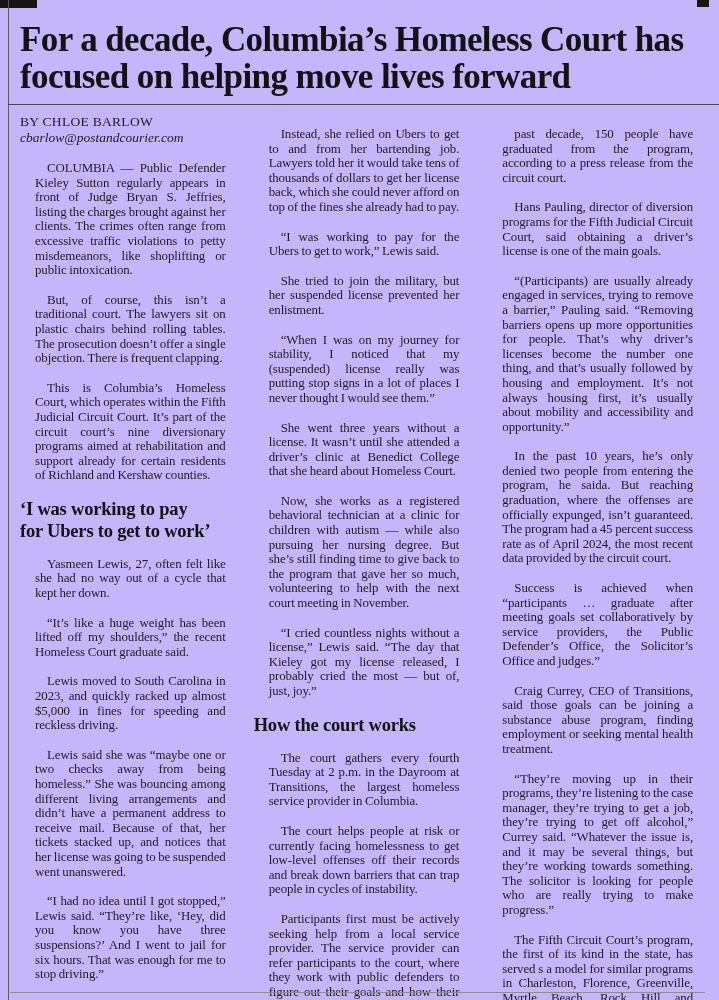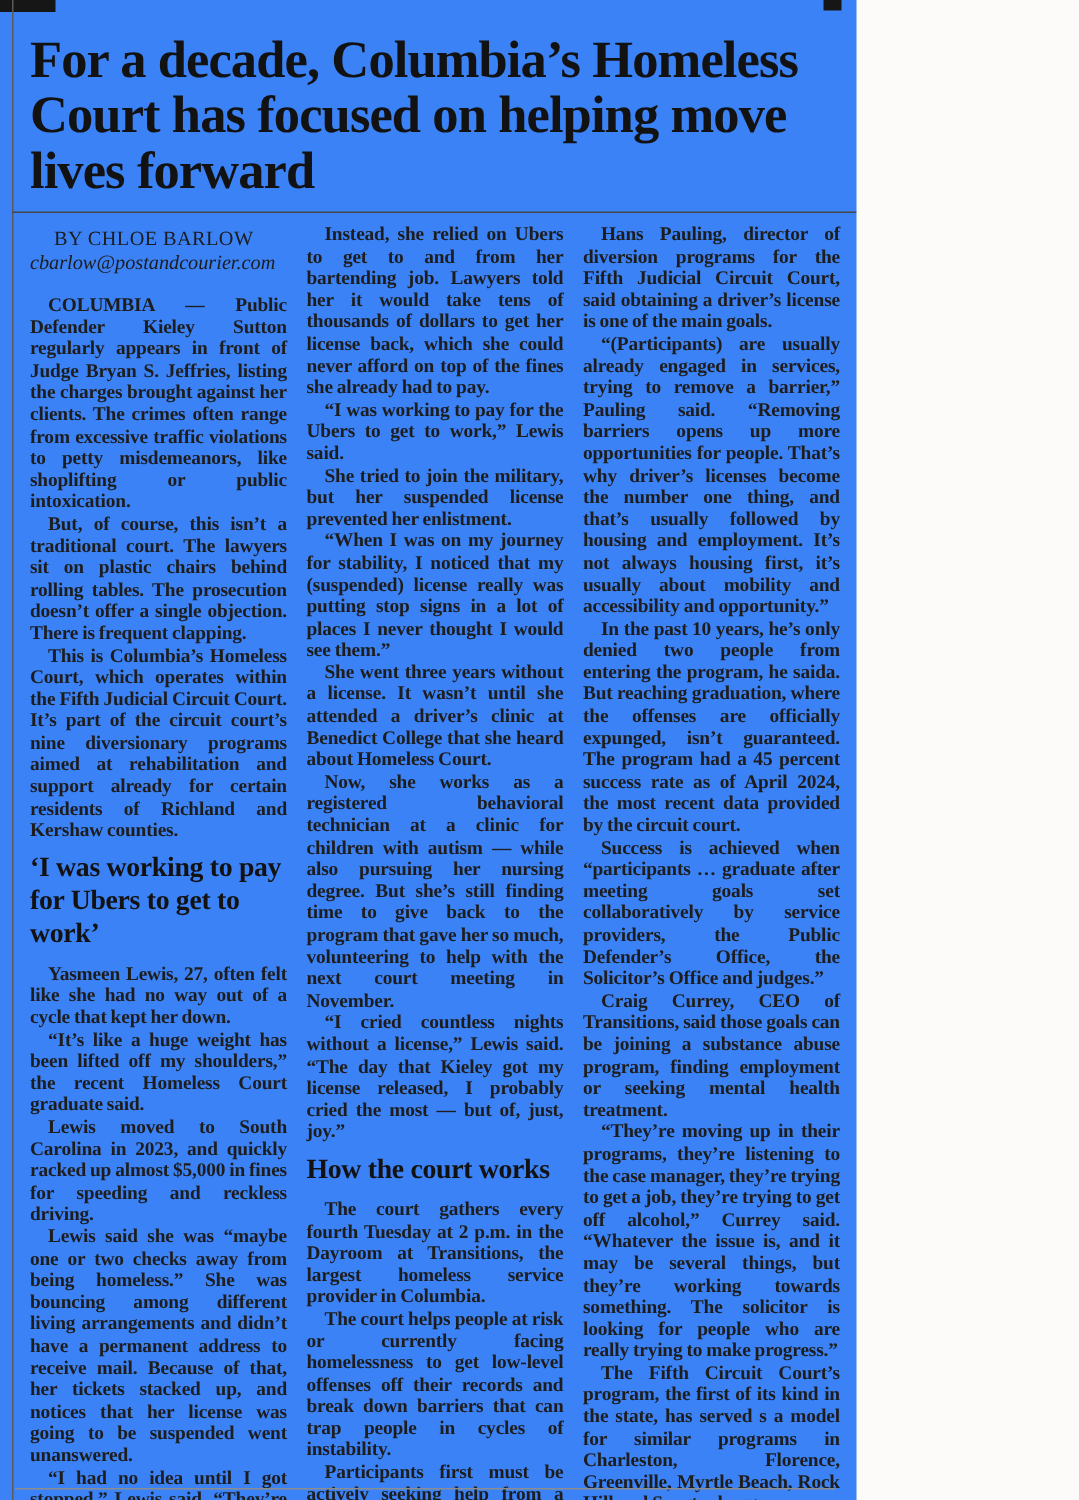--- a/index.html
+++ b/index.html
@@ -2,23 +2,23 @@
 <html lang="en"><head>
 <meta charset="utf-8">
 <style>
   html, body {
     margin: 0;
     padding: 0;
     background: #fcfbf9;
   }
   .page {
     position: relative;
-    width: 571px;
+    width: 719px;
     height: 1000px;
-    background: #3b82f6;
+    background: #c4b5fd;
     overflow: hidden;
     font-family: "Liberation Serif", serif;
     color: #222;
   }
   .left-rule {
     position: absolute;
     left: 8px; top: 0;
     width: 1px; height: 1000px;
     background: #5a5a5a;
   }
@@ -61,40 +61,38 @@
   .col {
     flex: 1 1 0;
     min-width: 0;
   }
   .byline { margin: 2px 0 13px 0; }
   .byline-name {
     font-size: 13.5px;
     line-height: 16px;
     letter-spacing: 0.3px;
     color: #1c1c1c;
-    margin-left: 16px;
   }
   .byline-email {
     font-size: 13.5px;
     line-height: 16px;
     font-style: italic;
     color: #1c1c1c;
   }
   .para {
-    margin: 0;
+    margin: 15px;
     font-size: 12.9px;
     line-height: 14.6px;
     text-align: justify;
     text-indent: 12px;
     letter-spacing: -0.1px;
     word-spacing: -0.5px;
     hyphens: auto;
     -webkit-hyphens: auto;
     color: #1d1d1d;
-    font-weight: bold;
   }
   .subhead {
     margin: 7px 0 8px 0;
     font-size: 18.5px;
     line-height: 22px;
     font-weight: bold;
     letter-spacing: -0.2px;
     color: #121212;
   }
   .contact {
@@ -156,20 +154,21 @@
             <h2 class="subhead">How the court works</h2>
             <p class="para">The court gathers every fourth Tuesday at 2 p.m. in the Dayroom at Transitions, the largest homeless service provider in Columbia.</p>
             <p class="para">The court helps people at risk or currently facing homelessness to get low-level offenses off their records and break down barriers that can trap people in cycles of instability.</p>
             <p class="para">Participants first must be actively seeking help from a local service provider. The service provider can refer participants to the court, where they work with public defenders to figure out their goals and how their criminal record is preventing them from achieving those goals.</p>
             <p class="para">Launched in 2015, the court is celebrating its 10th anniversary. In the</p>
           </div>
       </div>
 
       <div class="col">
         <div>
+            <p class="para">past decade, 150 people have graduated from the program, according to a press release from the circuit court.</p>
             <p class="para">Hans Pauling, director of diversion programs for the Fifth Judicial Circuit Court, said obtaining a driver’s license is one of the main goals.</p>
             <p class="para">“(Participants) are usually already engaged in services, trying to remove a barrier,” Pauling said. “Removing barriers opens up more opportunities for people. That’s why driver’s licenses become the number one thing, and that’s usually followed by housing and employment. It’s not always housing first, it’s usually about mobility and accessibility and opportunity.”</p>
             <p class="para">In the past 10 years, he’s only denied two people from entering the program, he saida. But reaching graduation, where the offenses are officially expunged, isn’t guaranteed. The program had a 45 percent success rate as of April 2024, the most recent data provided by the circuit court.</p>
             <p class="para">Success is achieved when “participants … graduate after meeting goals set collaboratively by service providers, the Public Defender’s Office, the Solicitor’s Office and judges.”</p>
             <p class="para">Craig Currey, CEO of Transitions, said those goals can be joining a substance abuse program, finding employment or seeking mental health treatment.</p>
             <p class="para">“They’re moving up in their programs, they’re listening to the case manager, they’re trying to get a job, they’re trying to get off alcohol,” Currey said. “Whatever the issue is, and it may be several things, but they’re working towards something. The solicitor is looking for people who are really trying to make progress.”</p>
             <p class="para">The Fifth Circuit Court’s program, the first of its kind in the state, has served s a model for similar programs in Charleston, Florence, Greenville, Myrtle Beach, Rock Hill and Spartanburg.</p>
           </div>
       </div>
     </div>

